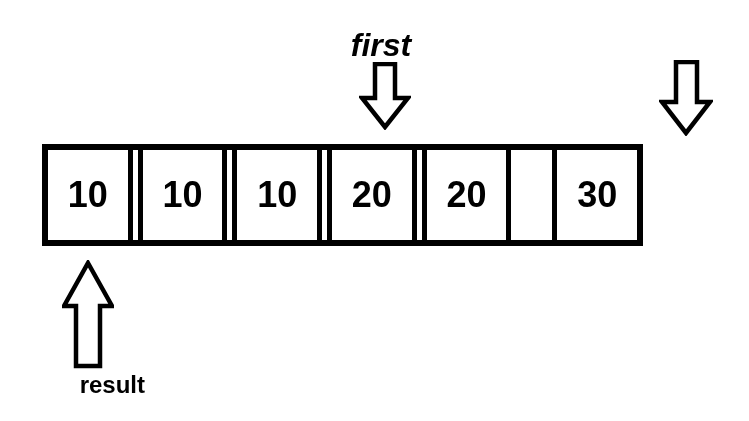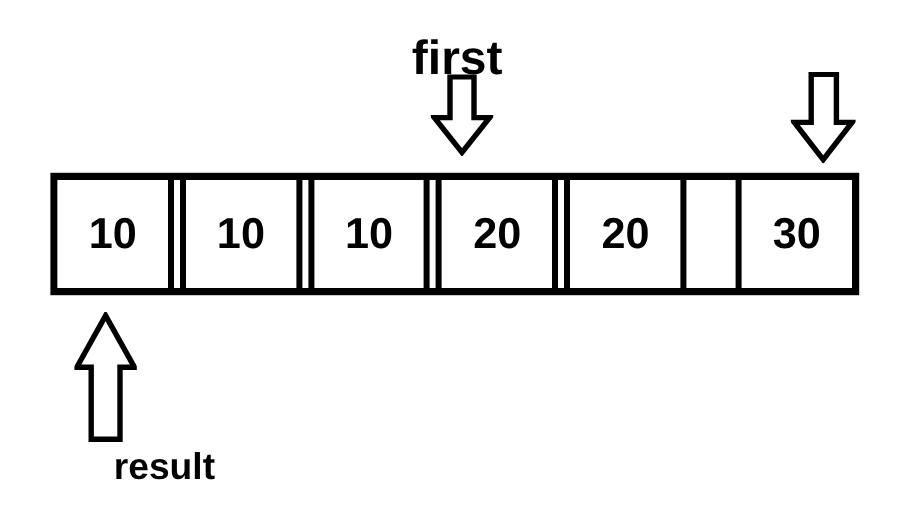--- a/index.html
+++ b/index.html
@@ -15,32 +15,32 @@
     background: #ffffff;
     overflow: hidden;
   }
   .pointer-label {
     position: absolute;
     font-weight: 700;
     color: #000000;
     text-align: center;
     white-space: nowrap;
   }
-  .label-first { left: 336px; top: 27px; width: 90px; font-size: 40px; }
+  .label-first { left: 336px; top: 27px; width: 90px; font-size: 32px; font-style: italic; }
   .label-last  { left: 637px; top: 25px; width: 90px; font-size: 30px; }
-  .label-result{ left: 45px;  top: 371px; width: 100px; font-size: 31px; text-align: center; margin-left: 42px; }
+  .label-result{ left: 45px;  top: 371px; width: 100px; font-size: 24px; text-align: right; }
   .arrow-svg { position: absolute; display: block; }
   .arrow-first  { left: 359px; top: 62px; }
   .arrow-last   { left: 659px; top: 60px; }
   .arrow-result { left: 62px;  top: 260px; }
   .array {
     position: absolute;
     left: 42px;
     top: 144px;
-    width: 674px;
+    width: 601px;
     height: 102px;
     box-sizing: border-box;
     border: 6px solid #000000;
     background: #ffffff;
     display: flex;
     gap: 5px;
   }
   .cell {
     flex: 1 1 0;
     box-sizing: border-box;

